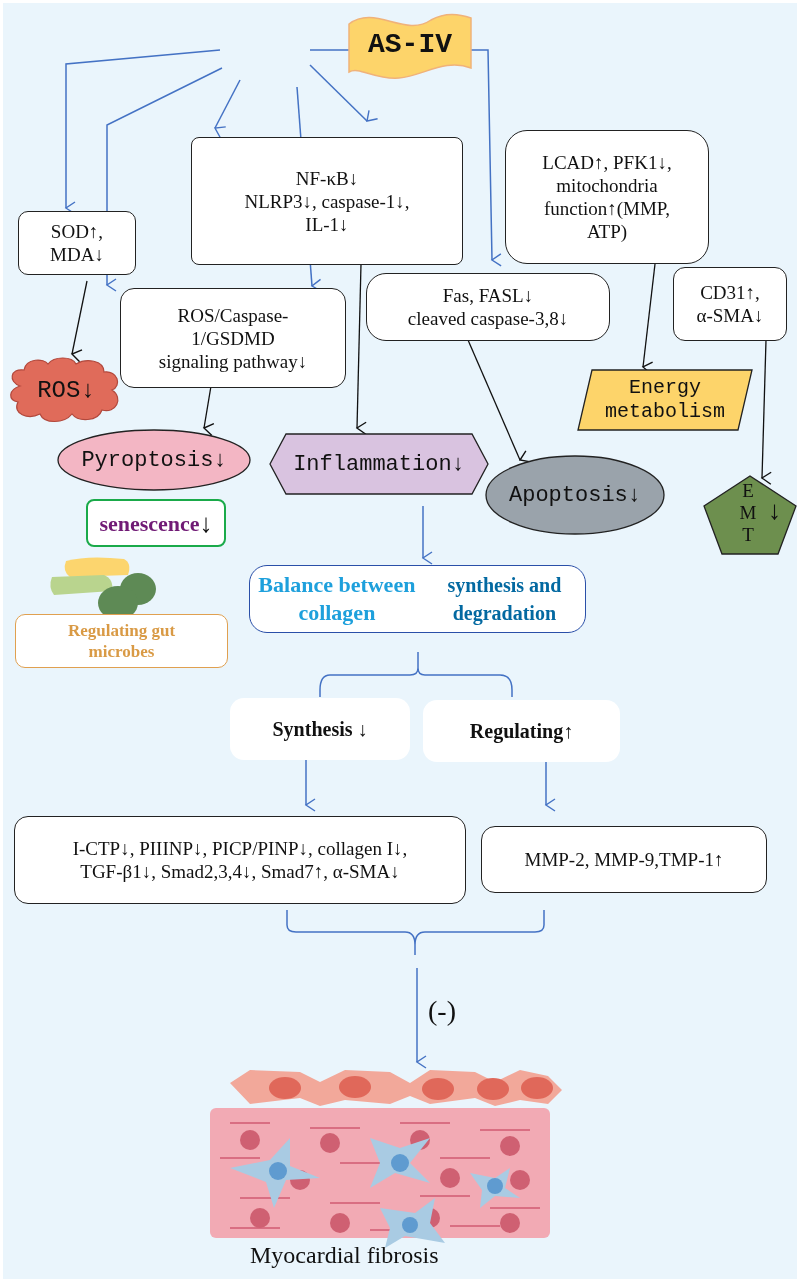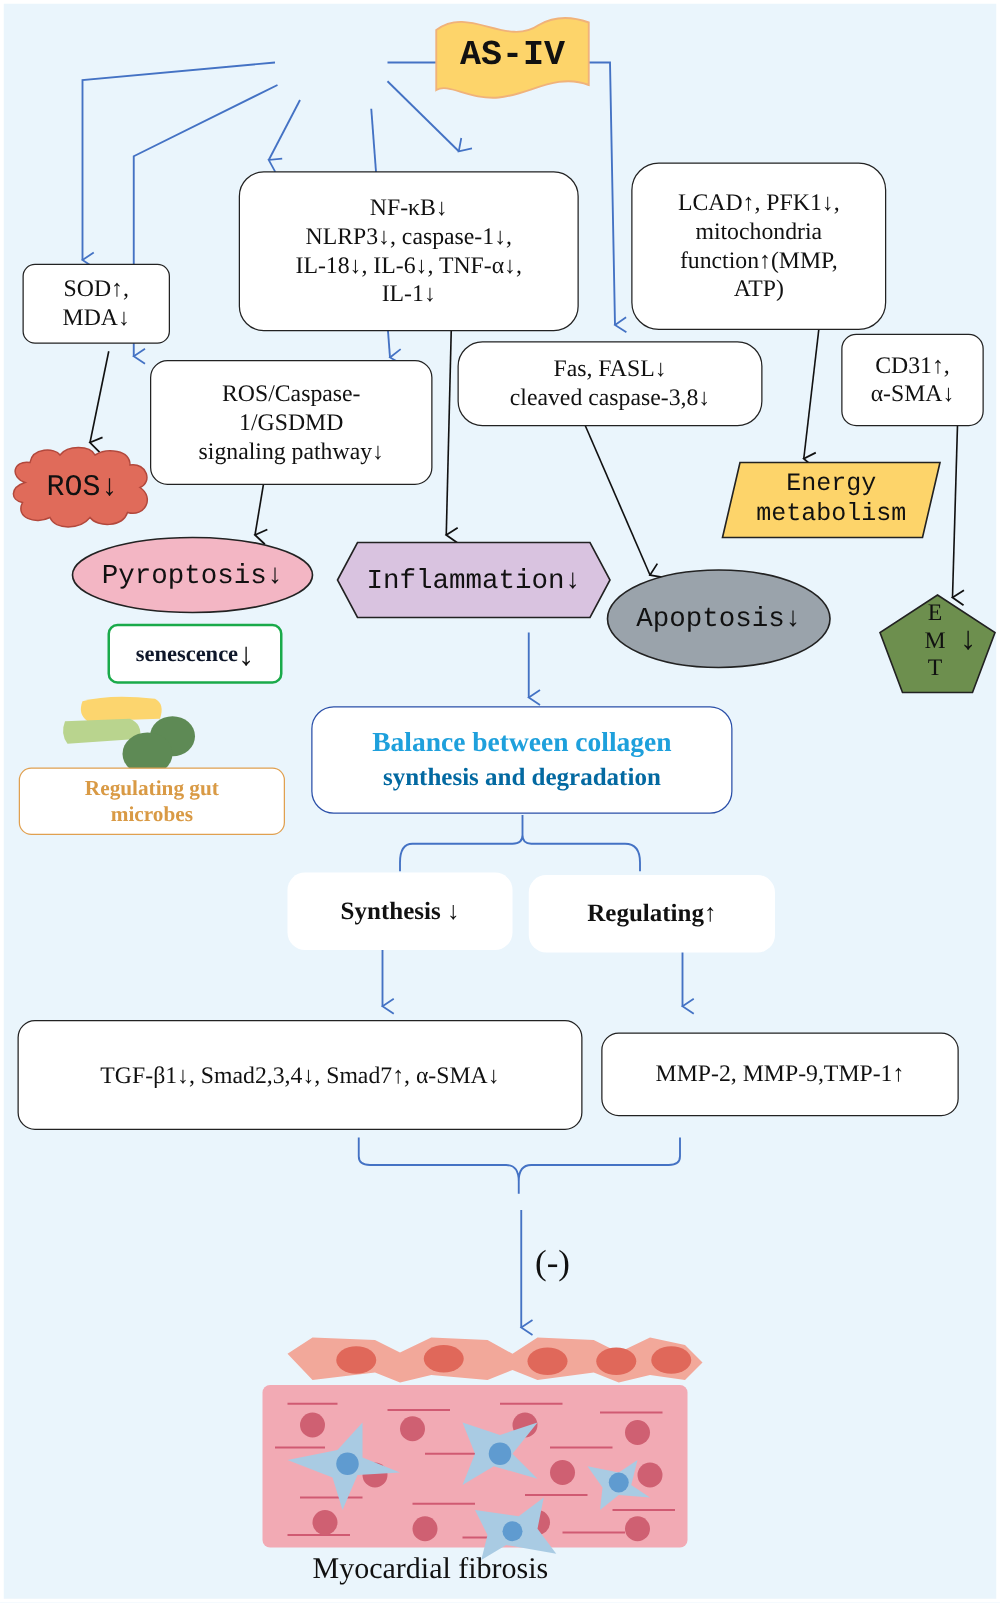--- a/index.html
+++ b/index.html
@@ -62,24 +62,23 @@
   <div>SOD↑,</div>
   <div>MDA↓</div>
 </div>
 
 <div class="box" style="left:120px;top:288px;width:226px;height:100px;flex-direction:column;font-size:19px">
   <div>ROS/Caspase-</div>
   <div>1/GSDMD</div>
   <div>signaling pathway↓</div>
 </div>
 
-<div class="box" style="left:191px;top:137px;width:272px;height:128px;flex-direction:column;border-radius:20px">
+<div class="box" style="left:191px;top:137px;width:272px;height:128px;flex-direction:column;border-radius:8px">
   <div>NF-κB↓</div>
   <div>NLRP3↓, caspase-1↓,</div>
-  <div>IL-18↓, IL-6↓, TNF-α↓,</div>
   <div>IL-1↓</div>
 </div>
 
 <div class="box" style="left:366px;top:273px;width:244px;height:68px;flex-direction:column;border-radius:20px">
   <div>Fas, FASL↓</div>
   <div>cleaved caspase-3,8↓</div>
 </div>
 
 <div class="box" style="left:505px;top:130px;width:204px;height:134px;flex-direction:column;border-radius:22px">
   <div>LCAD↑, PFK1↓,</div>
@@ -125,45 +124,46 @@
   <polygon points="48,2 94,32 76,80 20,80 2,32" fill="#6d8f4e" stroke="#222" stroke-width="1.3"></polygon>
 </svg>
 <div style="position:absolute;left:736px;top:480px;width:24px;font-size:19px;line-height:22px;text-align:center">
   <div>E</div>
   <div>M</div>
   <div>T</div>
 </div>
 <div style="position:absolute;left:768px;top:496px;font-size:26px">↓</div>
 
 <div class="box" style="left:86px;top:499px;width:140px;height:48px;border:2px solid #1aaa4a;border-radius:8px">
-  <span class="bold" style="color:#0f172a;font-size:18px">senescence</span>
+  <span class="bold" style="color:#701a75;font-size:22px">senescence</span>
     <span style="font-size:26px">↓</span>
 </div>
 
 <svg class="shape" style="left:48px;top:555px;width:110px;height:70px" viewBox="0 0 110 70">
   <path d="M18 6 Q40 0 76 4 Q84 8 80 20 L22 22 Q14 16 18 6Z" fill="#fcd56e"></path>
   <path d="M4 22 L56 20 Q66 24 64 36 L6 40 Q0 32 4 22Z" fill="#b9d48e"></path>
   <ellipse cx="90" cy="34" rx="18" ry="16" fill="#5e8a55"></ellipse>
   <ellipse cx="70" cy="48" rx="20" ry="17" fill="#5e8a55"></ellipse>
 </svg>
 
 <div class="box" style="left:15px;top:614px;width:213px;height:54px;border:1.5px solid #e0a050;border-radius:10px;flex-direction:column;line-height:21px">
   <div class="bold" style="color:#d99a45;font-size:17px">Regulating gut</div>
   <div class="bold" style="color:#d99a45;font-size:17px">microbes</div>
 </div>
 
-<div class="box" style="left:249px;top:565px;width:337px;height:86px;border:1.5px solid #2a4fa8;border-radius:18px;flex-direction:column;line-height:28px">
+<div class="box" style="left:249px;top:565px;width:337px;height:68px;border:1.5px solid #2a4fa8;border-radius:18px;flex-direction:row;line-height:28px">
   <div class="bold" style="color:#1ea0dc;font-size:22px">Balance between collagen</div>
   <div class="bold" style="color:#0369a1;font-size:20px">synthesis and degradation</div>
 </div>
 
 <div class="box bold" style="left:230px;top:698px;width:180px;height:62px;border:none;font-size:20px">Synthesis ↓</div>
 <div class="box bold" style="left:423px;top:700px;width:197px;height:62px;border:none;font-size:20px">Regulating↑</div>
 
 <div class="box" style="left:14px;top:816px;width:452px;height:88px;flex-direction:column;font-size:19px">
+  <div>I-CTP↓, PIIINP↓, PICP/PINP↓, collagen I↓,</div>
   <div>TGF-β1↓, Smad2,3,4↓, Smad7↑, α-SMA↓</div>
 </div>
 <div class="box" style="left:481px;top:826px;width:286px;height:67px;font-size:19px">MMP-2, MMP-9,TMP-1↑</div>
 
 <div style="position:absolute;left:428px;top:995px;font-size:28px">(-)</div>
 
 <svg class="shape" style="left:190px;top:1068px;width:380px;height:185px" viewBox="0 0 380 185">
   <g>
     <path d="M40 15 L60 2 L110 4 L130 14 L155 2 L200 4 L220 15 L240 2 L285 4 L305 14 L330 2 L358 8 L372 22 L358 36 L330 32 L305 38 L285 30 L240 36 L220 28 L200 36 L155 32 L130 38 L110 30 L60 36 Z" fill="#f2a89a"></path>
     <ellipse cx="95" cy="20" rx="16" ry="11" fill="#e0685a"></ellipse>

